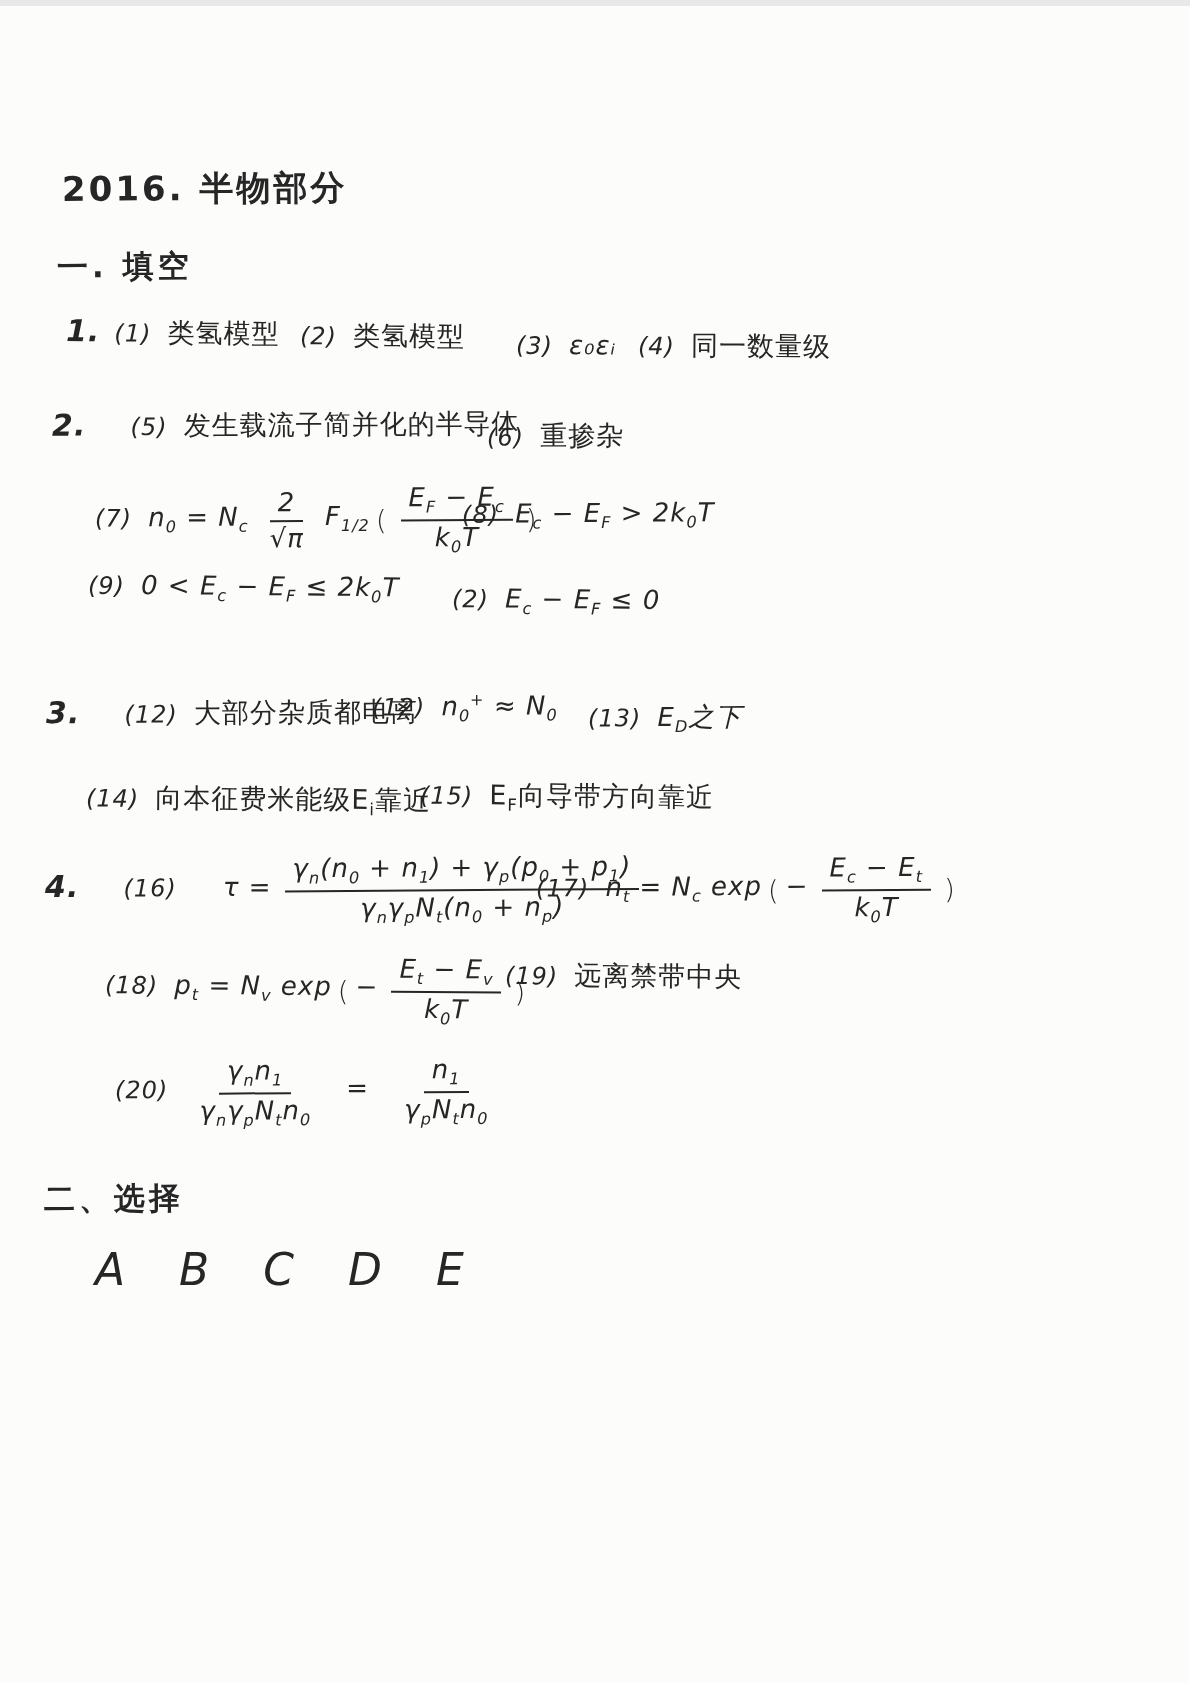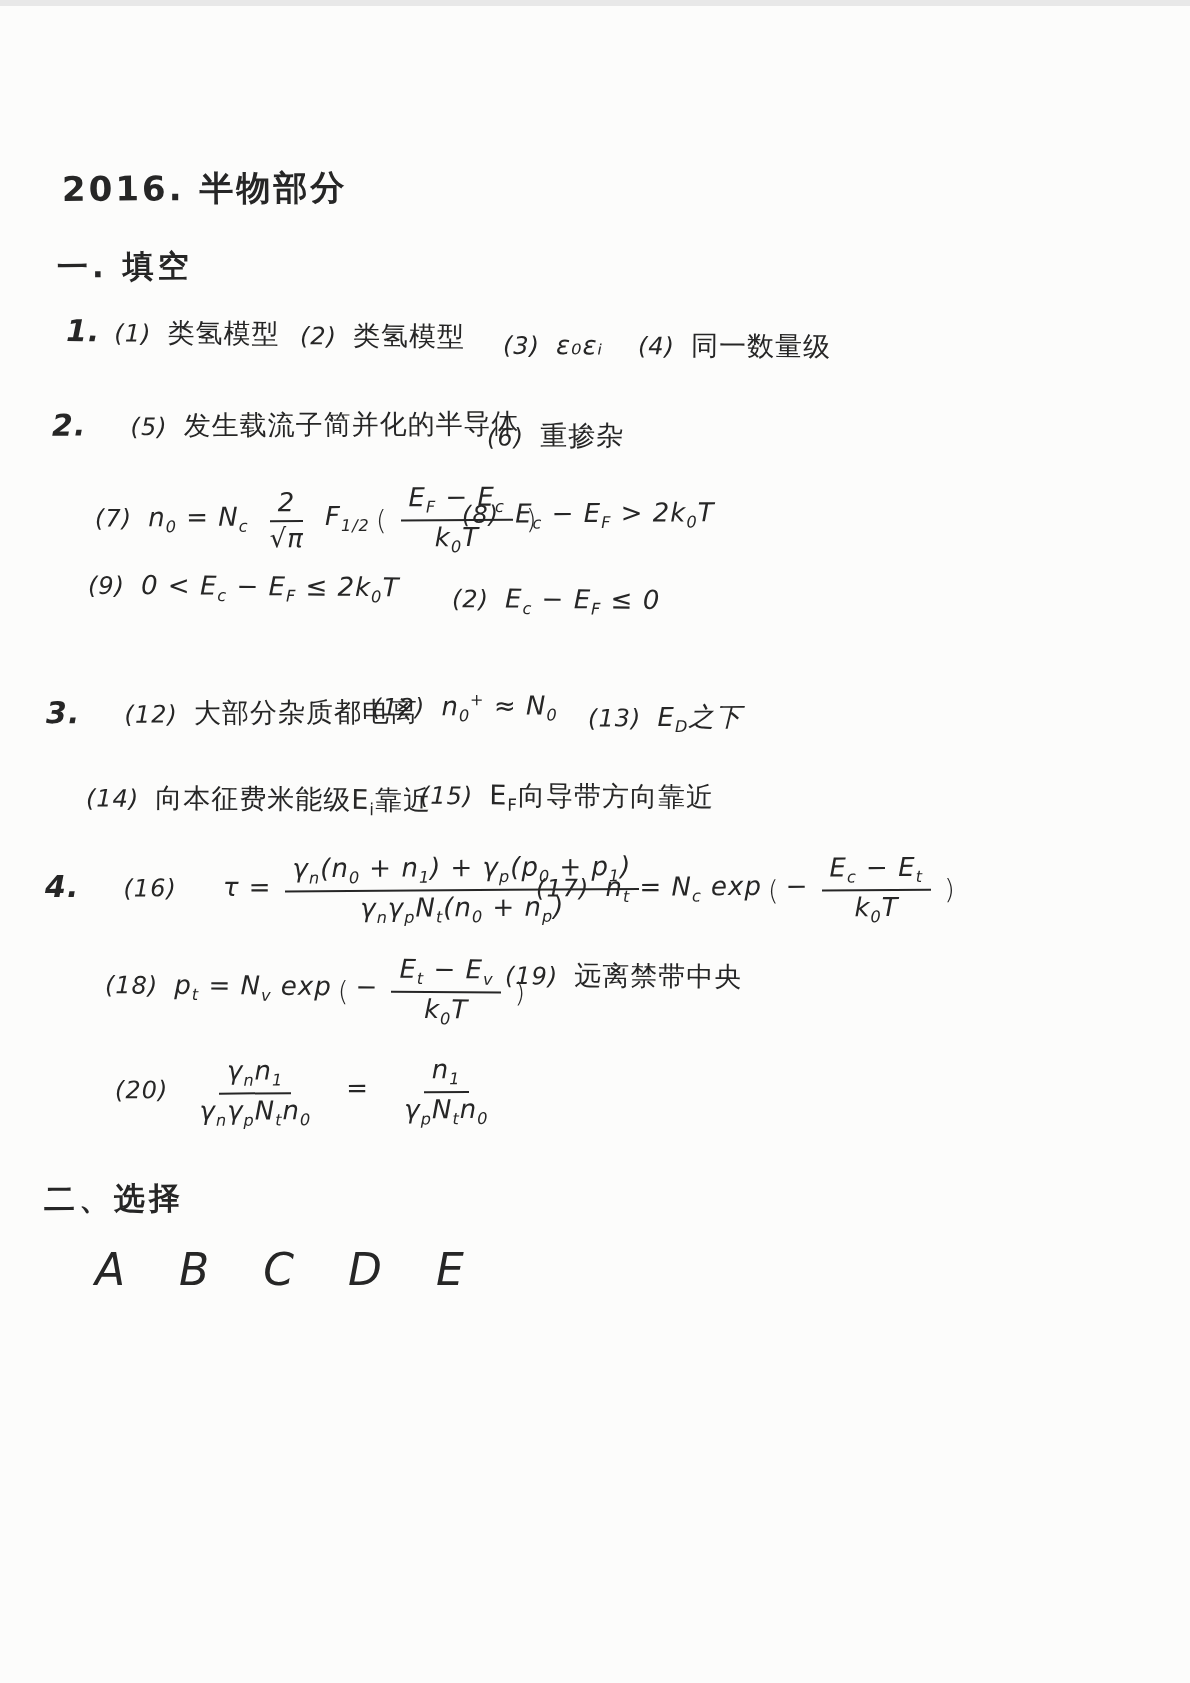--- a/index.html
+++ b/index.html
@@ -42,21 +42,21 @@
 
   <div class="line hw2" style="left:66px;top:308px;">
     <span class="qnum">1.</span>
     <span class="lbl">(1)</span>
     <span class="ans">类氢模型</span>
   </div>
   <div class="line hw2" style="left:300px;top:312px;">
     <span class="lbl">(2)</span>
     <span class="ans">类氢模型</span>
   </div>
-  <div class="line hw2" style="left:503px;top:324px;">
+  <div class="line hw2" style="left:516px;top:324px;">
     <span class="lbl">(3)</span>
     <span class="ans formula">ε₀εᵢ</span>
   </div>
   <div class="line hw2" style="left:638px;top:322px;">
     <span class="lbl">(4)</span>
     <span class="ans">同一数量级</span>
   </div>
 
   <div class="line hw" style="left:52px;top:400px;">
     <span class="qnum">2.</span>

